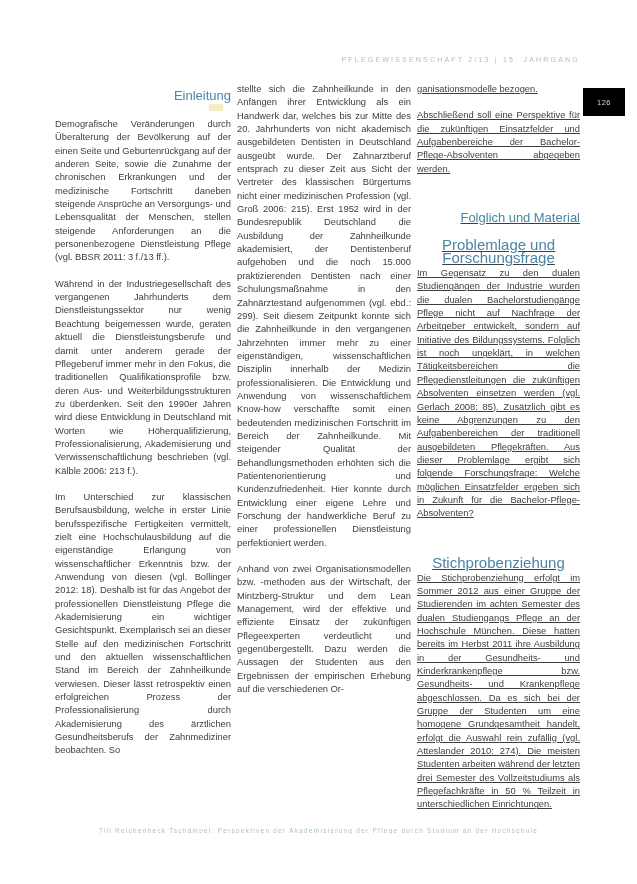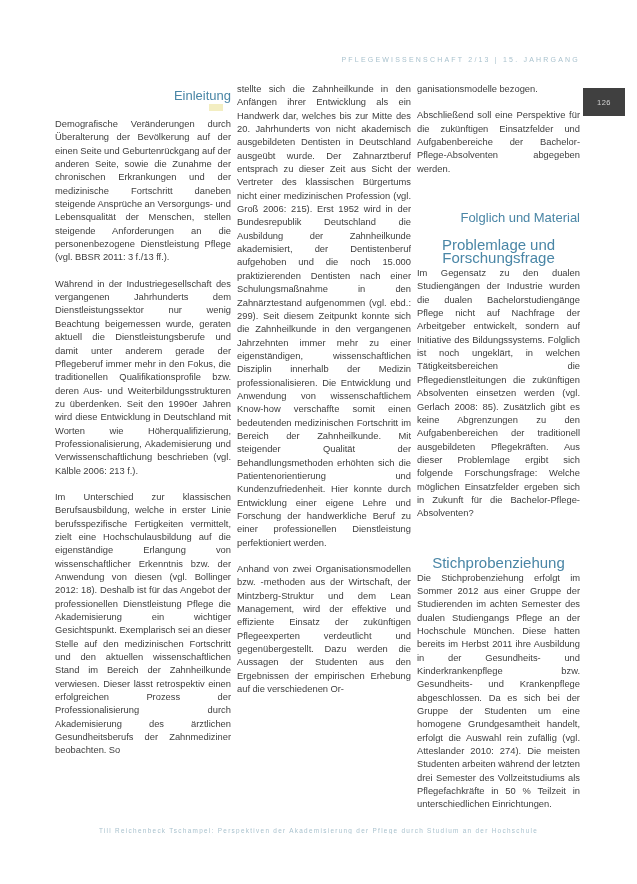--- a/index.html
+++ b/index.html
@@ -10,32 +10,32 @@
     background:#ffffff; overflow:hidden;
     font-family:"Liberation Sans","DejaVu Sans",sans-serif; color:var(--body);
   }
   .masthead {
     position:absolute; top:56px; left:55px; width:525px;
     text-align:right; font-size:7px; letter-spacing:2.2px;
     color:var(--faint); white-space:nowrap;
   }
   .page-tab {
     position:absolute; left:583px; top:88px; width:42px; height:28px;
-    background:#404040; color:#d4d4d4; font-size:7.5px; letter-spacing:.5px;
+    background:#000000; color:#d4d4d4; font-size:7.5px; letter-spacing:.5px;
     display:flex; align-items:center; justify-content:center;
   }
   .col {
     position:absolute; top:83px; height:745px; overflow:hidden;
     font-size:9.35px; line-height:13.35px; text-align:justify;
     hyphens:auto; -webkit-hyphens:auto; word-spacing:-0.2px;
   }
   .col p { margin:0 0 13px 0; }
   .col1 { left:55px;  width:176px; }
   .col2 { left:237px; width:174px; }
-  .col3 { left:417px; width:163px; }
+  .col3 { left:417px; width:163px;text-decoration:underline; }
   .section-heading {
     color:var(--accent); font-size:13px; font-weight:normal;
     text-align:right; margin:5px 0 15px 0; line-height:15px;
   }
   .section-heading.mid { margin-top:34px; margin-bottom:0; }
   .sub-heading {
     color:var(--accent); font-size:15px; font-weight:normal;
     text-align:center; margin:13px 0 3px 0; line-height:13px;
   }
   .sub-heading.far { margin-top:35px; }

